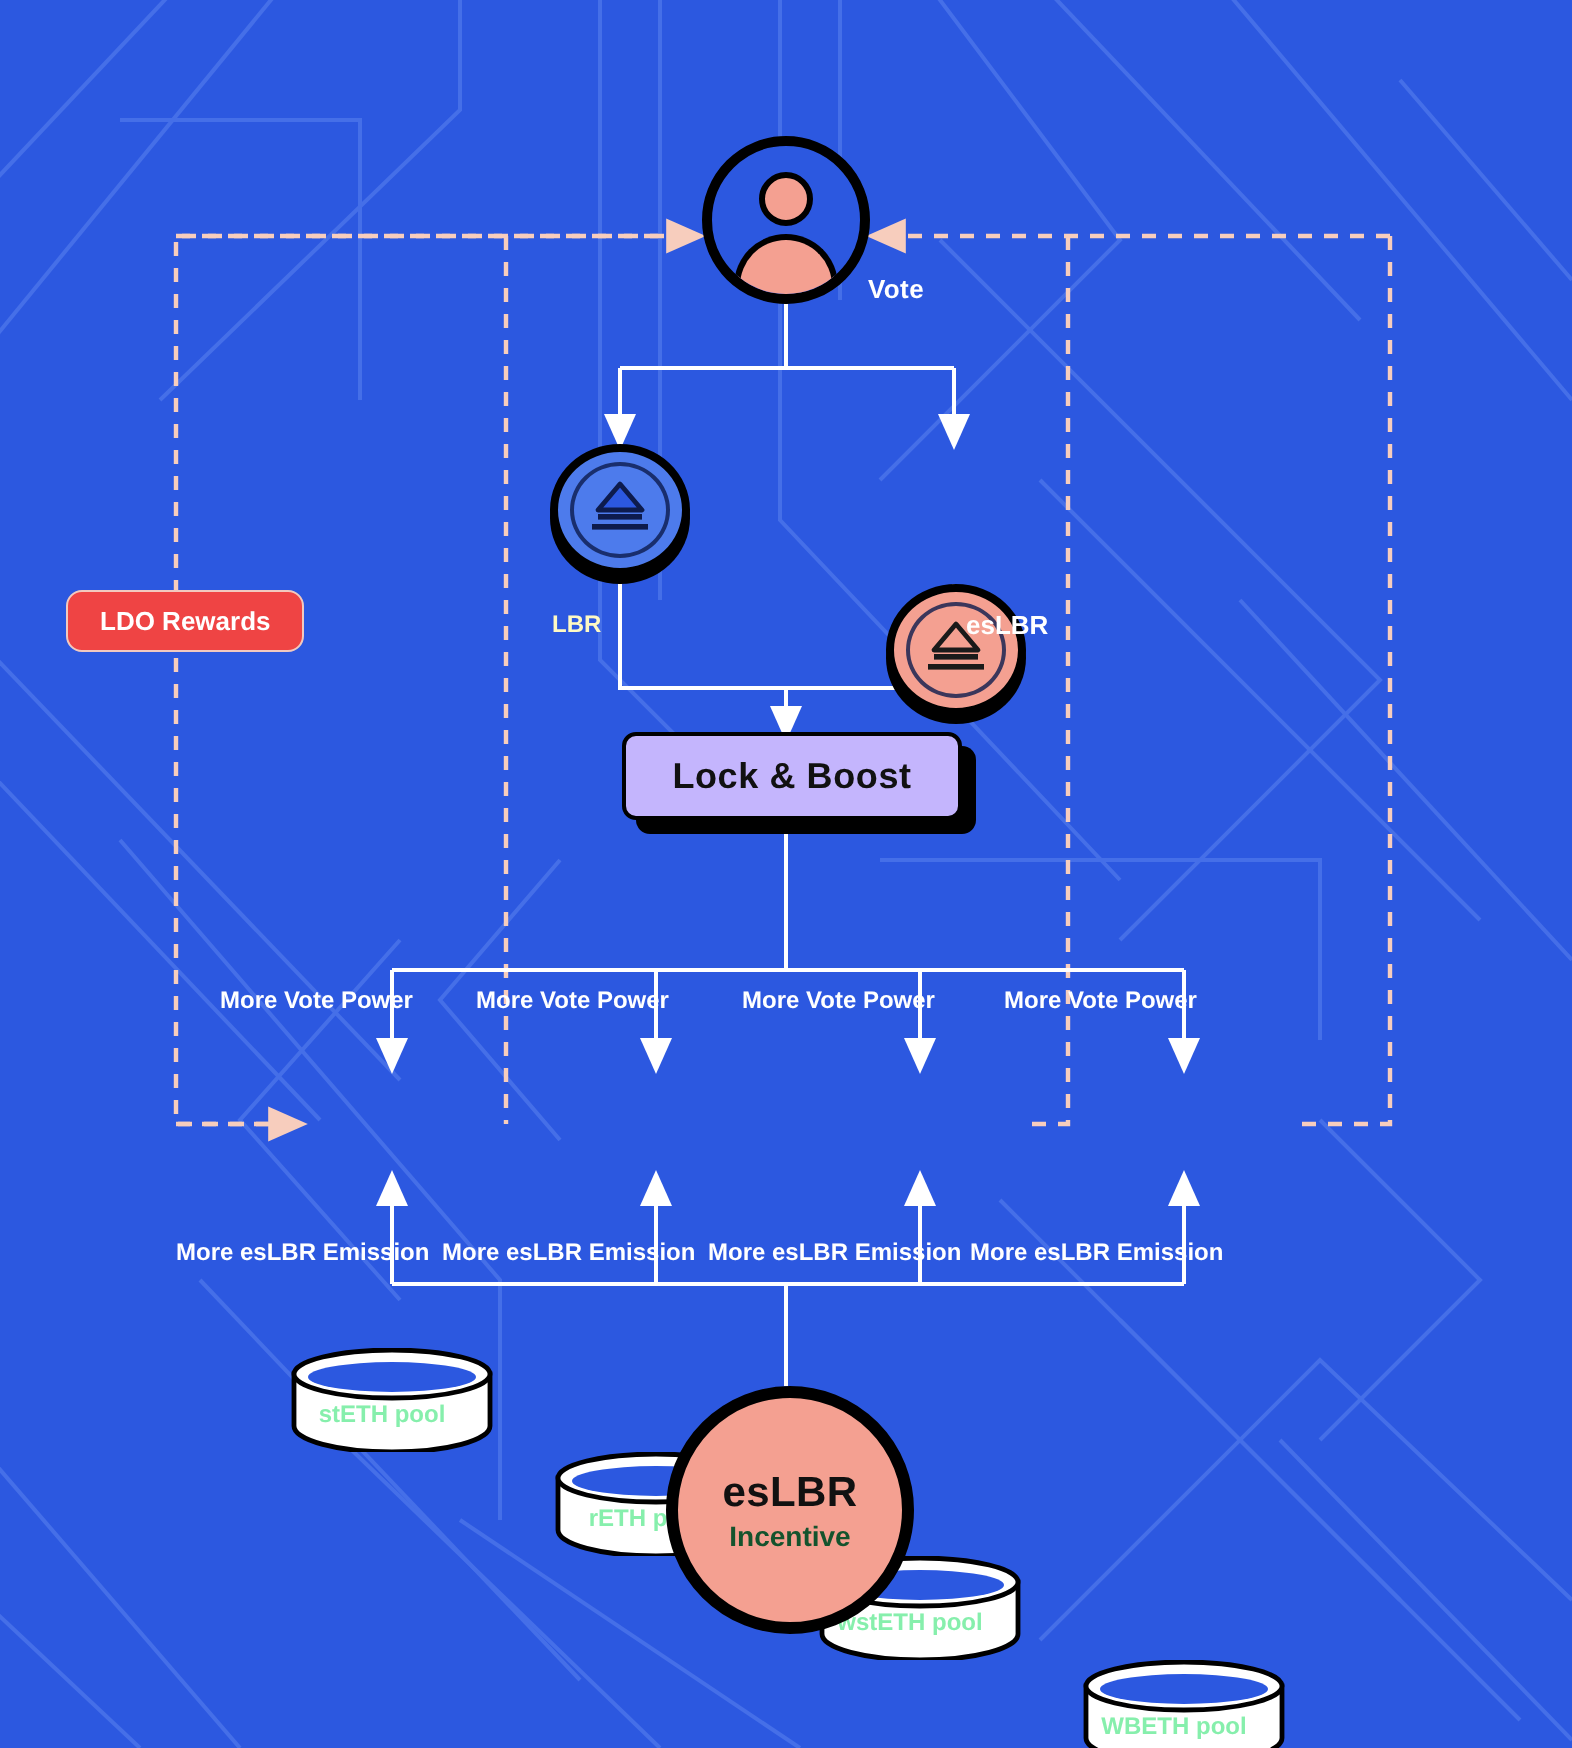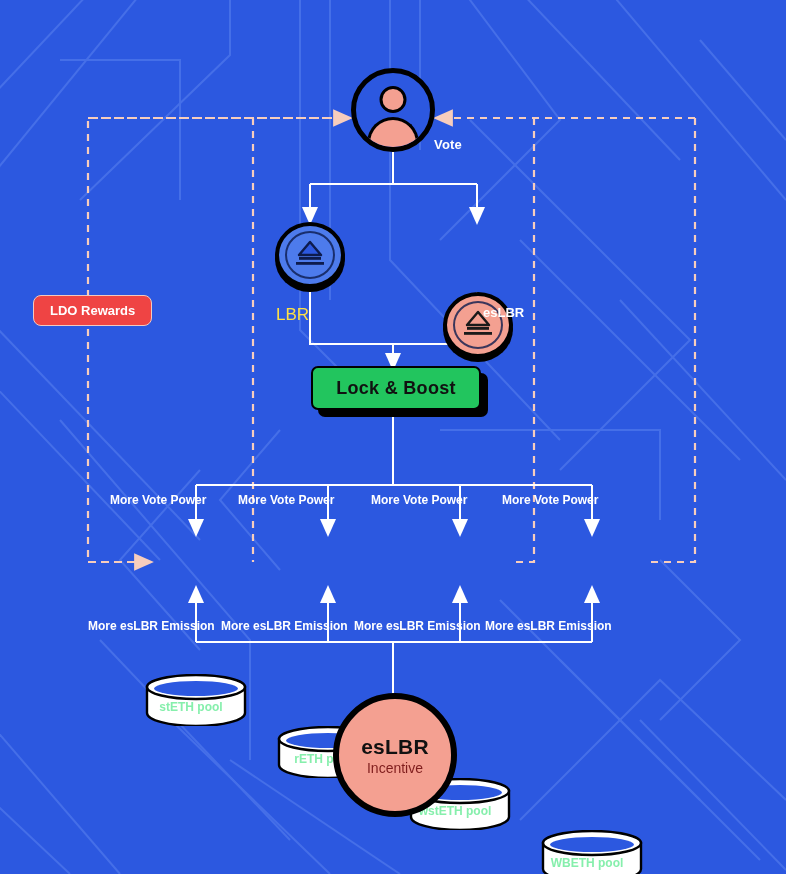--- a/index.html
+++ b/index.html
@@ -56,33 +56,33 @@
     display:flex; align-items:center; justify-content:center;
   }
   .coin .face:after{
     content:""; position:absolute; left:6px; top:5px; right:6px; bottom:5px;
     border-radius:50%; border:2.5px solid #0d1b4d; opacity:.8;
   }
   .coin .glyph { position:relative; z-index:2; width:34px; height:30px; }
   #lbr-node { left:275px; top:222px; }
   #eslbr-node { left:443px; top:222px; }
   #lbr-label { position:absolute; left:276px; top:305px; z-index:4;
-    color:#fde047; font-size:17px; font-weight:400; }
+    color:#fef9c3; font-size:12px; font-weight:700; }
   #eslbr-label { position:absolute; left:483px; top:305px; z-index:4;
     color:#fff; font-size:13px; font-weight:700; }
 
   
   #lock-boost { left:311px; top:366px; width:170px; height:44px; }
   #lock-boost .shadow {
     position:absolute; left:7px; top:7px; width:170px; height:44px;
     background:#000; border-radius:7px;
   }
   #lock-boost .box {
     position:absolute; left:0; top:0; width:170px; height:44px;
-    background:#22c55e; border:2.5px solid #000; border-radius:7px;
+    background:#c4b5fd; border:2.5px solid #000; border-radius:7px;
     display:flex; align-items:center; justify-content:center;
     color:#111; font-size:18px; font-weight:700; letter-spacing:.3px;
   }
 
   
   .reward-badge {
     height:31px; padding:0 16px; border-radius:8px;
     background:#ef4444; border:1.6px solid #f2c9bf;
     display:flex; align-items:center; justify-content:center;
     color:#fff; font-size:13px; font-weight:700; z-index:4;
@@ -105,21 +105,21 @@
 
   
   #incentive-node { left:333px; top:693px; width:124px; height:124px; }
   #incentive-node .circ {
     width:124px; height:124px; border-radius:50%;
     background:#f4a091; border:6px solid #000;
     display:flex; flex-direction:column;
     align-items:center; justify-content:center; gap:1px;
   }
   #incentive-node .t1 { font-size:21px; font-weight:700; color:#111; letter-spacing:.2px; }
-  #incentive-node .t2 { font-size:14px; font-weight:400; color:#7f1d1d; }
+  #incentive-node .t2 { font-size:14px; font-weight:700; color:#14532d; }
 
   
   .edge-label { position:absolute; z-index:4; color:#fff;
     font-size:12px; font-weight:700; white-space:nowrap; }
   .vp-0 { left:110px; top:493px; }
   .vp-1 { left:238px; top:493px; }
   .vp-2 { left:371px; top:493px; }
   .vp-3 { left:502px; top:493px; }
   .em-0 { left:88px; top:619px; }
   .em-1 { left:221px; top:619px; }

